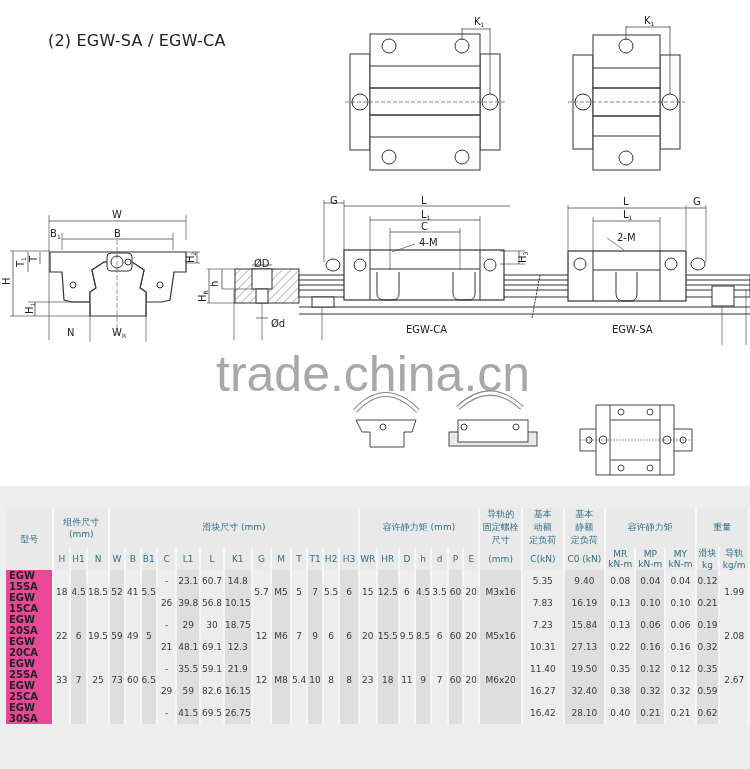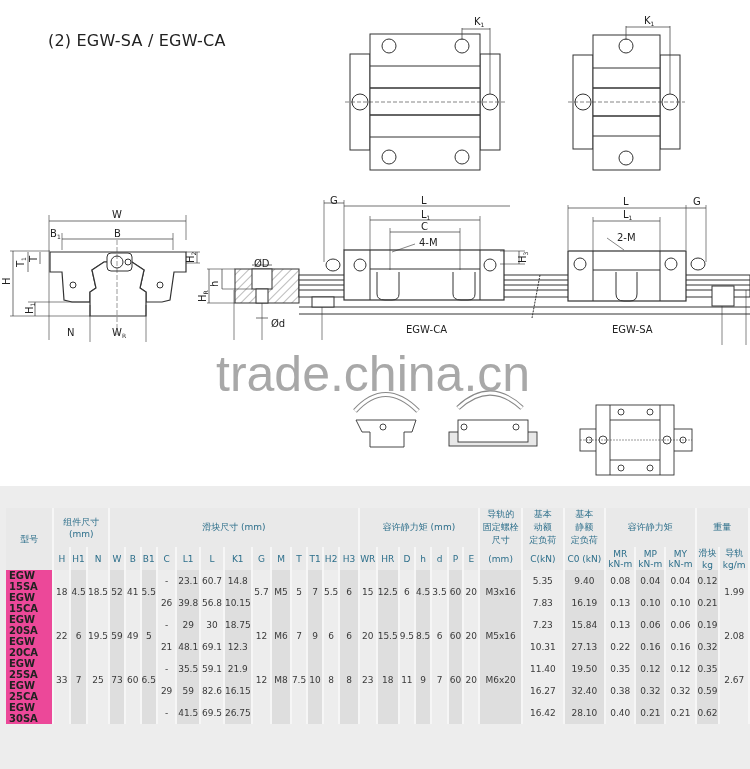--- a/index.html
+++ b/index.html
@@ -453,21 +453,21 @@
       <td rowspan="2">25</td>
       <td rowspan="2" class="alt">73</td>
       <td rowspan="2">60</td>
       <td rowspan="2" class="alt">6.5</td>
       <td>-</td>
       <td class="alt">35.5</td>
       <td>59.1</td>
       <td class="alt">21.9</td>
       <td rowspan="2">12</td>
       <td rowspan="2" class="alt">M8</td>
-      <td rowspan="2">7.5</td>
+      <td rowspan="2">5.4</td>
       <td rowspan="2" class="alt">10</td>
       <td rowspan="2">8</td>
       <td rowspan="2" class="alt">8</td>
       <td rowspan="2">23</td>
       <td rowspan="2" class="alt">18</td>
       <td rowspan="2">11</td>
       <td rowspan="2" class="alt">9</td>
       <td rowspan="2">7</td>
       <td rowspan="2" class="alt">60</td>
       <td rowspan="2">20</td>

